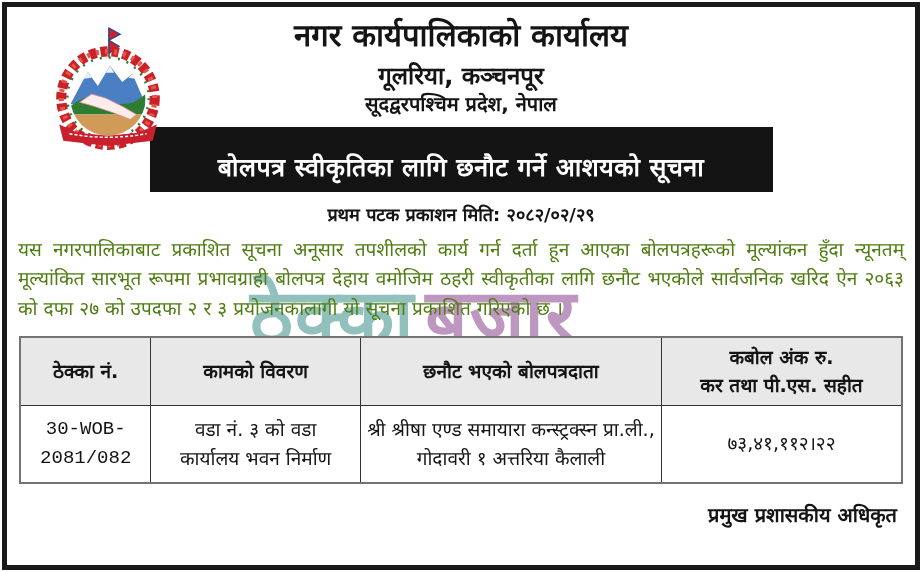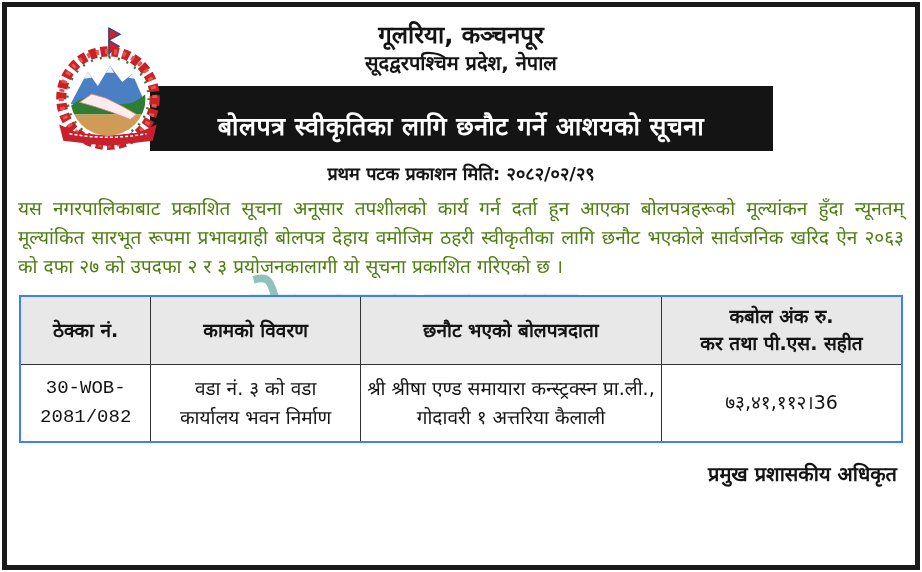--- a/index.html
+++ b/index.html
@@ -31,21 +31,21 @@
   .watermark{
     position:absolute;left:243px;top:256px;z-index:0;
     font-size:74px;font-weight:bold;letter-spacing:2px;white-space:nowrap;
     opacity:0.45;pointer-events:none;
   }
   .wm-blue{color:#0f766e;text-align:center;}
   .wm-red{color:#701a75;margin-left:10px;}
   table.tender{
     position:relative;z-index:1;
     width:884px;margin:13px auto 0;border-collapse:collapse;
-    border:2px solid #3b82f6;
+    border:2px solid #737373;
   }
   table.tender th,table.tender td{
     border:1px solid #333;text-align:center;vertical-align:middle;
     white-space:pre-line;padding:6px 6px;
   }
   table.tender th{
     background:#e8e8e8;font-size:19px;font-weight:bold;height:53px;line-height:1.45;
   }
   table.tender td{
     font-size:19px;height:64px;line-height:1.55;background:#fff;
@@ -86,20 +86,21 @@
       <g clip-path="url(#emblemClip)">
         <path d="M23,78 L40,46 L50,60 L62,40 L74,56 L84,48 L97,78 Z" fill="#4a7fc4"></path>
         <path d="M36,53 L40,46 L44,52 Z M58,47 L62,40 L66,47 Z M80,52 L84,48 L87,53 Z" fill="#eaf2fb"></path>
         <path d="M23,80 Q42,64 60,74 Q80,84 97,68 L97,88 L23,88 Z" fill="#2f7d32"></path>
         <path d="M23,88 L97,88 L97,110 L23,110 Z" fill="#d09a57"></path>
         <path d="M32,76 L44,68 L58,72 L74,80 L88,88 L82,93 L64,86 L46,80 Z" fill="#fdeceb" stroke="#d98a84" stroke-width="0.8"></path>
       </g>
       <path d="M12,98 L30,106 L60,109 L90,106 L108,98 L104,114 L60,119 L16,114 Z" fill="#c8202c"></path>
       <path d="M22,107 Q60,114 98,107" stroke="#ffffff" stroke-width="1.4" fill="none" stroke-dasharray="3 2"></path>
     </svg>
+    <div class="office-name">नगर कार्यपालिकाको कार्यालय</div>
     <div class="place-line">गूलरिया, कञ्चनपूर</div>
     <div class="province-line">सूदद्वरपश्चिम प्रदेश, नेपाल</div>
     <div class="banner">बोलपत्र स्वीकृतिका लागि छनौट गर्ने आशयको सूचना</div>
     <div class="pub-date">प्रथम पटक प्रकाशन मिति: २०८२/०२/२९</div>
   </div>
 
   <div class="body-para">यस नगरपालिकाबाट प्रकाशित सूचना अनूसार तपशीलको कार्य गर्न दर्ता हून आएका बोलपत्रहरूको मूल्यांकन हुँदा न्यूनतम् मूल्यांकित सारभूत रूपमा प्रभावग्राही बोलपत्र देहाय वमोजिम ठहरी स्वीकृतीका लागि छनौट भएकोले सार्वजनिक खरिद ऐन २०६३ को दफा २७ को उपदफा २ र ३ प्रयोजनकालागी यो सूचना प्रकाशित गरिएको छ ।</div>
 
   <table class="tender">
     <colgroup>
@@ -118,20 +119,20 @@
       </tr>
     </thead>
     <tbody>
       <tr>
         <td class="contract-cell">30-WOB-
 2081/082</td>
         <td>वडा नं. ३ को वडा
 कार्यालय भवन निर्माण</td>
         <td>श्री श्रीषा एण्ड समायारा कन्स्ट्रक्स्न प्रा.ली.,
 गोदावरी १ अत्तरिया कैलाली</td>
-        <td>७३,४१,११२।36</td>
+        <td>७३,४१,११२।२२</td>
       </tr>
     </tbody>
   </table>
 
   <div class="signature">प्रमुख प्रशासकीय अधिकृत</div>
 
 </div>
 
 </body></html>

